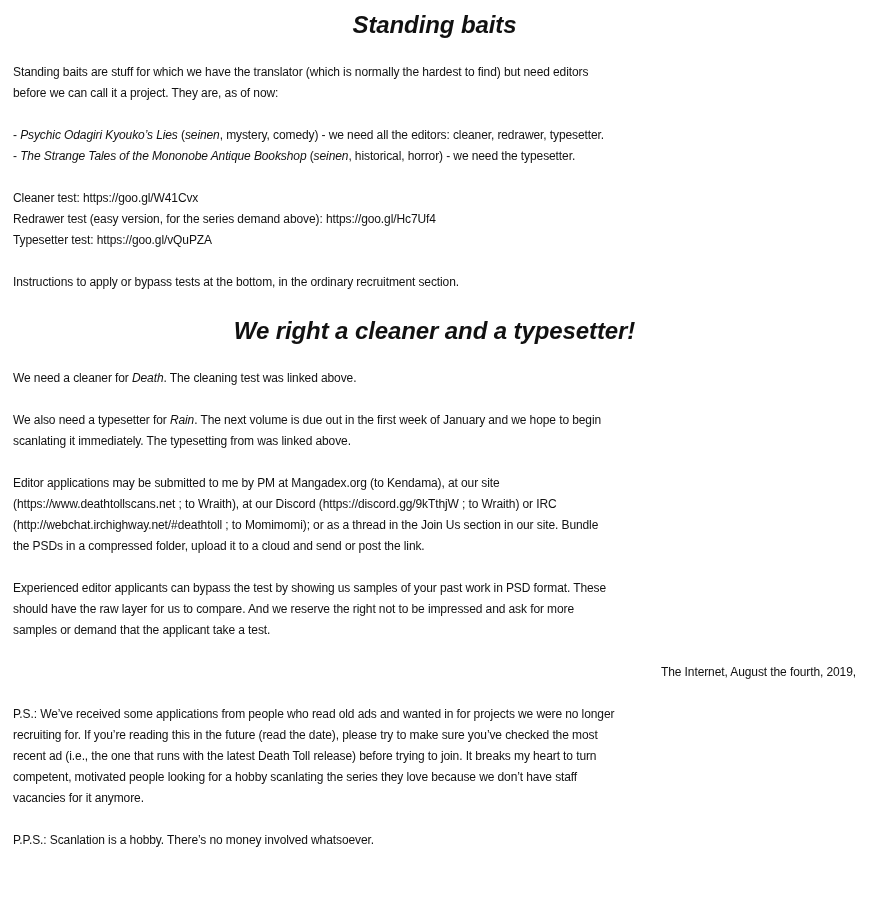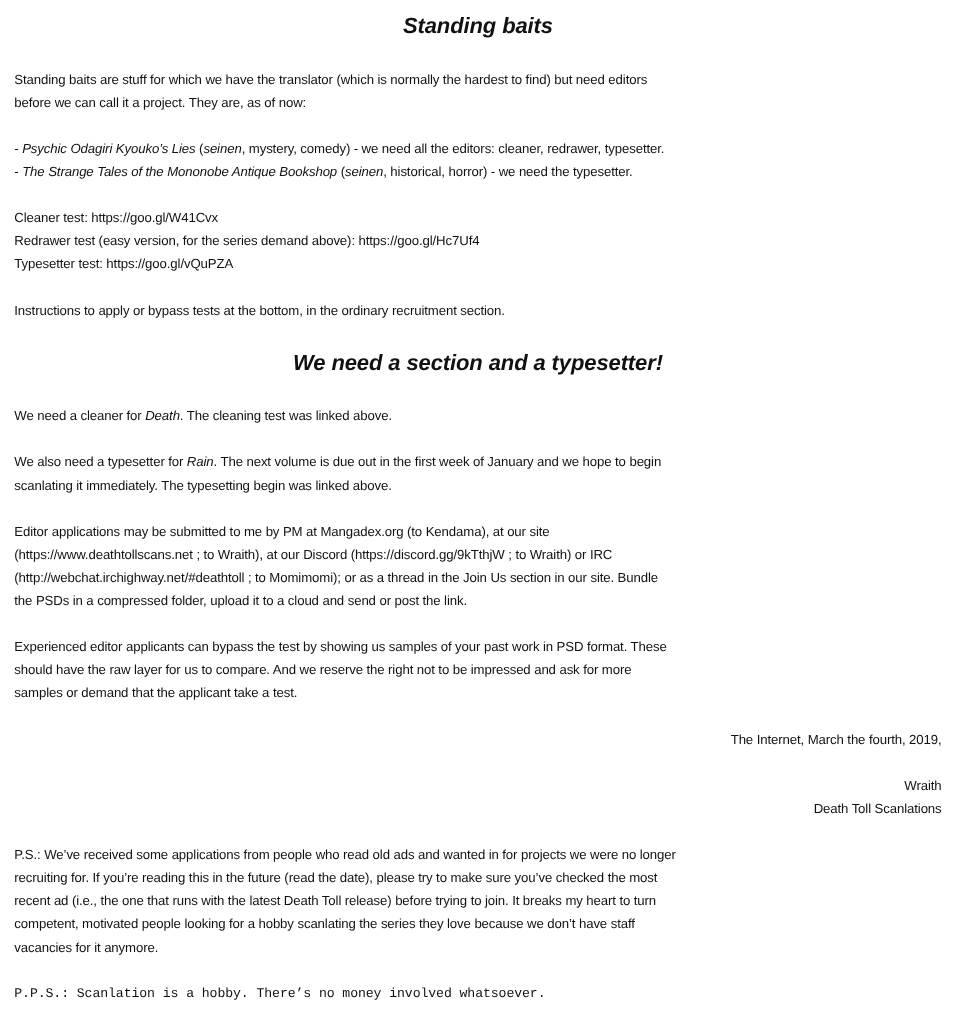--- a/index.html
+++ b/index.html
@@ -19,69 +19,67 @@
   }
   main p {
     margin: 0 0 21px 0;
     font-size: 12px;
     line-height: 21px;
     letter-spacing: -0.1px;
     white-space: pre-wrap;
   }
   main h1, main h2 {
     margin: 0 0 21px 0;
-    font-size: 20px;
+    font-size: 24px;
     line-height: 33px;
     font-weight: 700;
     font-style: italic;
     text-align: center;
     white-space: pre-wrap;
     letter-spacing: -0.1px;
   }
   .right { text-align: right; }
   .b { font-weight: 400; }
   .i { font-style: italic; }
-  main p:last-child { margin-bottom: 16px; font-family: Liberation Mono, monospace; }
+  main p:last-child { margin-bottom: 16px; }
 </style>
 </head>
 <body>
 
 <main data-name="credit-page">
   <h1 data-name="page-title">Standing baits</h1>
 
   <p data-name="intro-paragraph">Standing baits are stuff for which we have the translator (which is normally the hardest to find) but need editors
 before we can call it a project. They are, as of now:</p>
 
   <p data-name="standing-baits-list"><span>- </span><span class="b i">Psychic Odagiri Kyouko’s Lies</span><span> (</span><span class="i">seinen</span><span>, mystery, comedy) - we need all the editors: cleaner, redrawer, typesetter.</span><br><span>- </span><span class="b i">The Strange Tales of the Mononobe Antique Bookshop</span><span> (</span><span class="i">seinen</span><span>, historical, horror) - we need the typesetter.</span></p>
 
   <p data-name="test-links">Cleaner test: https://goo.gl/W41Cvx
 Redrawer test (easy version, for the series demand above): https://goo.gl/Hc7Uf4
 Typesetter test: https://goo.gl/vQuPZA</p>
 
   <p data-name="instructions-note">Instructions to apply or bypass tests at the bottom, in the ordinary recruitment section.</p>
 
-  <h2 data-name="section-title-recruitment">We need a section and a typesetter!</h2>
+  <h2 data-name="section-title-recruitment">We right a cleaner and a typesetter!</h2>
 
   <p data-name="need-cleaner-paragraph"><span>We need a cleaner for </span><span class="b i">Death</span><span>. The cleaning test was linked above.</span></p>
 
-  <p data-name="need-typesetter-paragraph"><span>We also need a typesetter for </span><span class="b i">Rain</span><span>. The next volume is due out in the first week of January and we hope to begin</span><br><span>scanlating it immediately. The typesetting begin was linked above.</span></p>
+  <p data-name="need-typesetter-paragraph"><span>We also need a typesetter for </span><span class="b i">Rain</span><span>. The next volume is due out in the first week of January and we hope to begin</span><br><span>scanlating it immediately. The typesetting from was linked above.</span></p>
 
   <p data-name="application-instructions">Editor applications may be submitted to me by PM at Mangadex.org (to Kendama), at our site
 (https://www.deathtollscans.net ; to Wraith), at our Discord (https://discord.gg/9kTthjW ; to Wraith) or IRC
 (http://webchat.irchighway.net/#deathtoll ; to Momimomi); or as a thread in the Join Us section in our site. Bundle
 the PSDs in a compressed folder, upload it to a cloud and send or post the link.</p>
 
   <p data-name="bypass-instructions">Experienced editor applicants can bypass the test by showing us samples of your past work in PSD format. These
 should have the raw layer for us to compare. And we reserve the right not to be impressed and ask for more
 samples or demand that the applicant take a test.</p>
 
-  <p class="right" data-name="dateline">The Internet, March the fourth, 2019,</p>
+  <p class="right" data-name="dateline">The Internet, August the fourth, 2019,</p>
 
-  <p class="right" data-name="signature">Wraith
-Death Toll Scanlations</p>
 
   <p data-name="ps-paragraph">P.S.: We’ve received some applications from people who read old ads and wanted in for projects we were no longer
 recruiting for. If you’re reading this in the future (read the date), please try to make sure you’ve checked the most
 recent ad (i.e., the one that runs with the latest Death Toll release) before trying to join. It breaks my heart to turn
 competent, motivated people looking for a hobby scanlating the series they love because we don’t have staff
 vacancies for it anymore.</p>
 
   <p data-name="pps-paragraph">P.P.S.: Scanlation is a hobby. There’s no money involved whatsoever.</p>
 </main>
 

